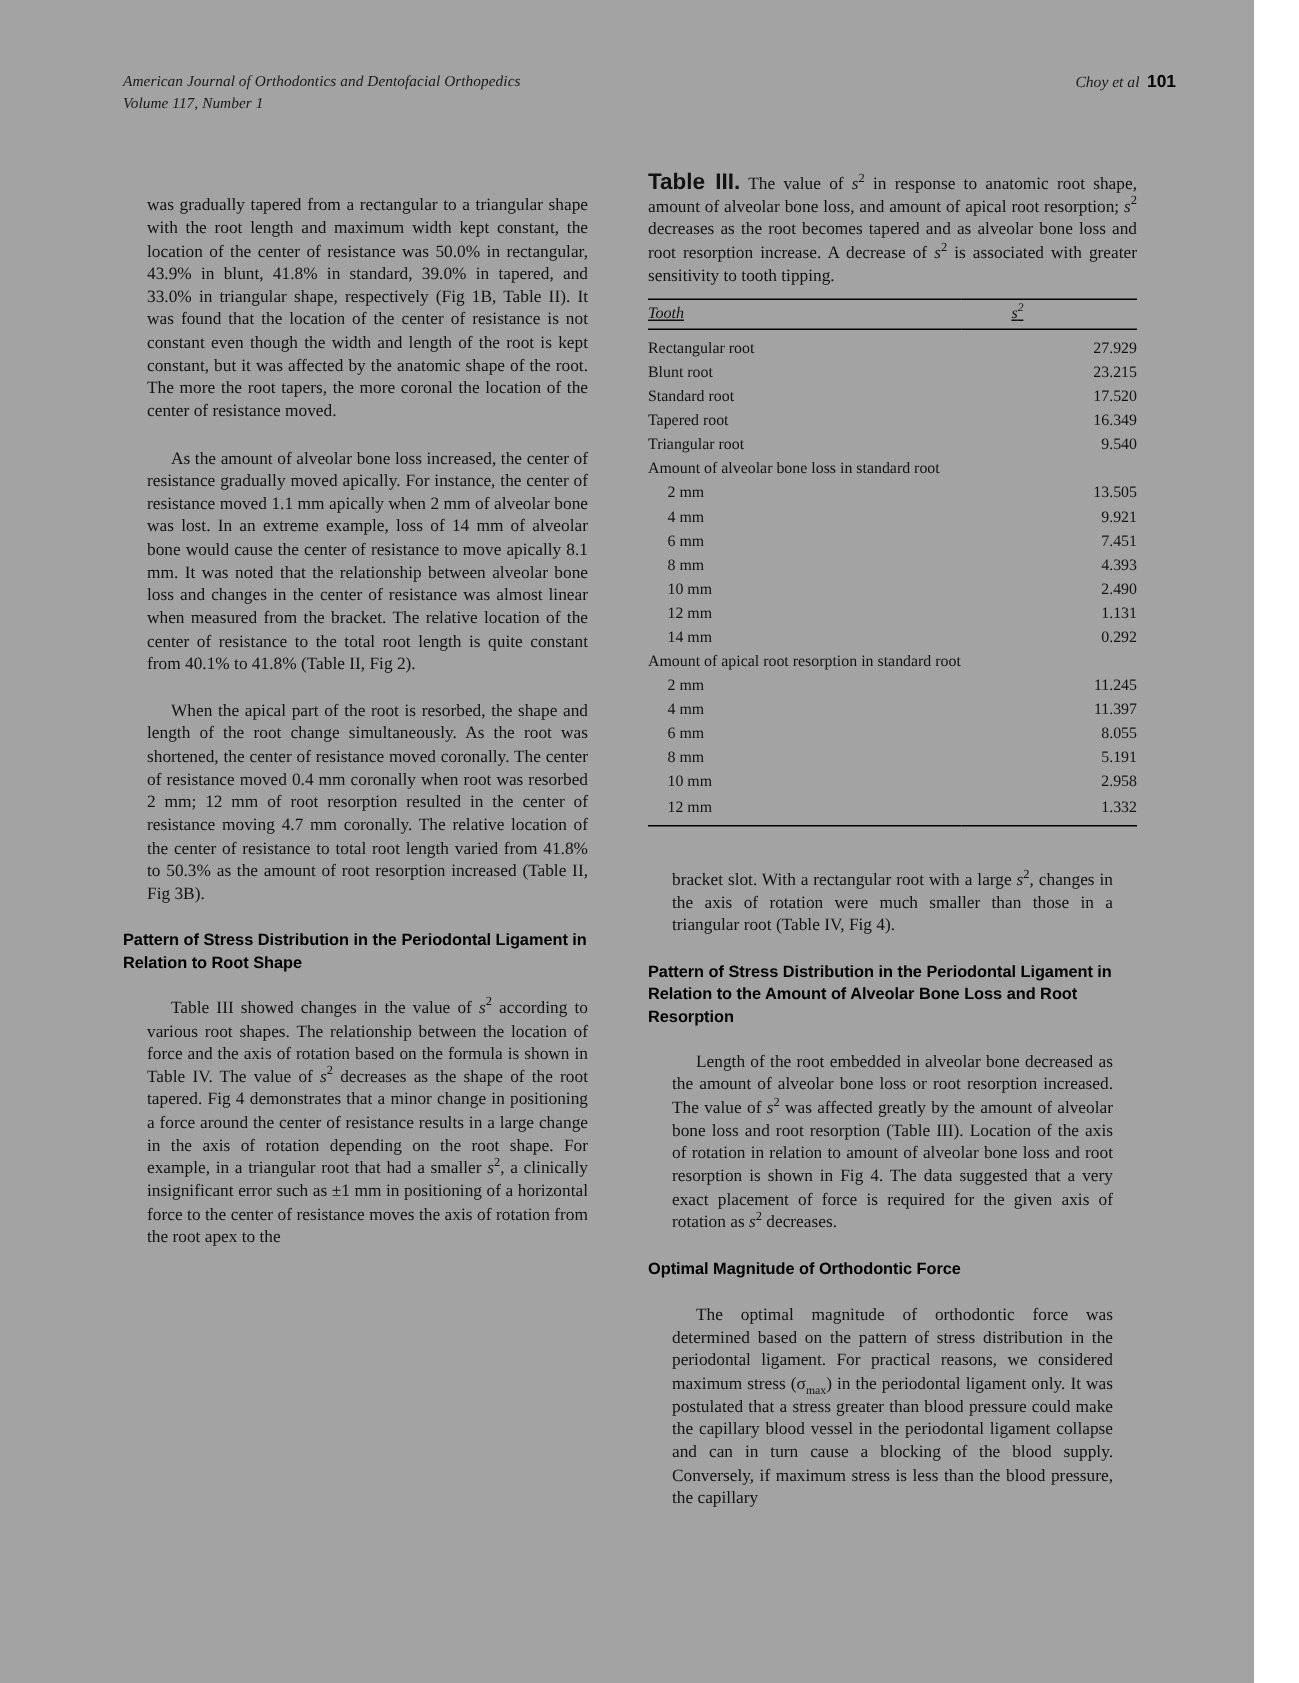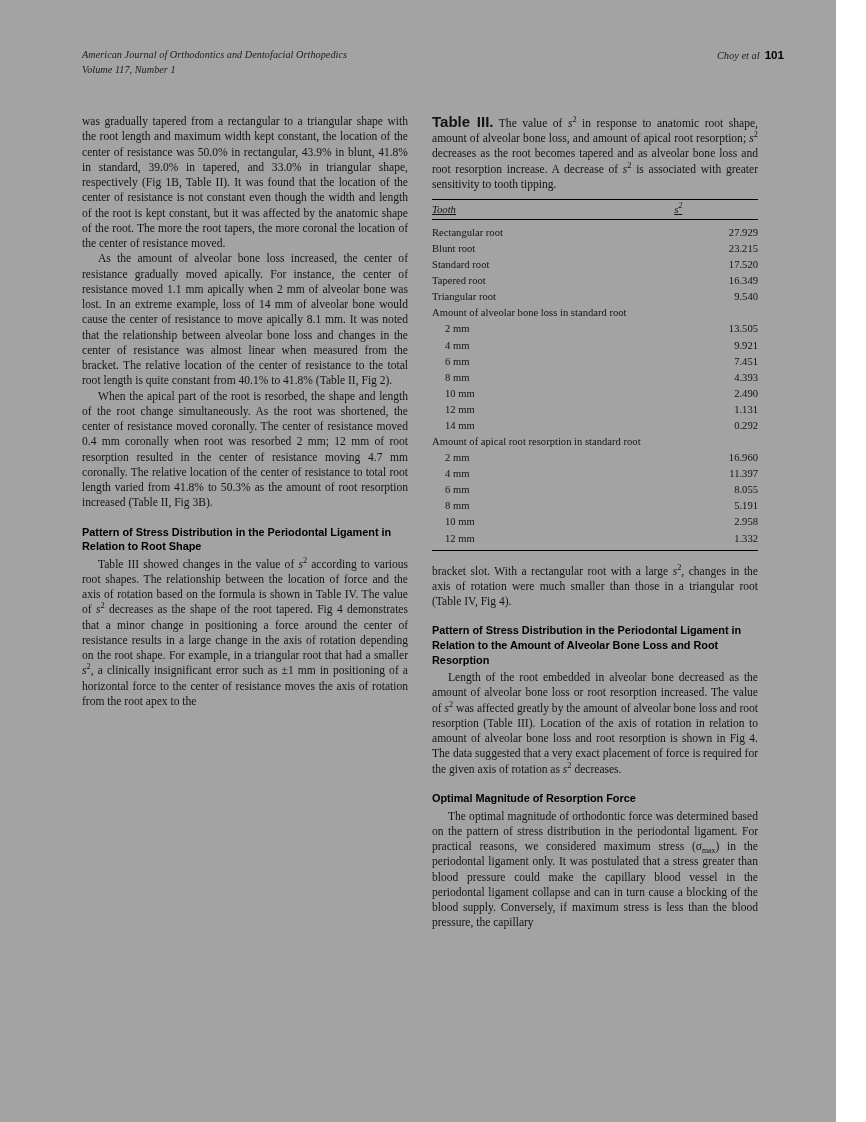--- a/index.html
+++ b/index.html
@@ -67,21 +67,21 @@
   
   .col {
     position: absolute;
     top: 114px;
     width: 326px;
   }
   .col-left  { left: 82px; }
   .col-right { left: 432px; }
 
   p.body {
-    margin: 0;
+    margin: 16px;
     font-family: "Liberation Serif", serif;
     font-size: 11.55px;
     line-height: 15.25px;
     text-align: justify;
     text-justify: inter-word;
     color: #121212;
     hyphens: none;
   }
   p.body.indent { text-indent: 16px; }
 
@@ -246,21 +246,21 @@
           <tr>
             <td class="label sub">14 mm</td>
             <td class="value">0.292</td>
           </tr>
           <tr>
             <td class="label">Amount of apical root resorption in standard root</td>
             <td class="value"></td>
           </tr>
           <tr>
             <td class="label sub">2 mm</td>
-            <td class="value">16.960</td>
+            <td class="value">11.245</td>
           </tr>
           <tr>
             <td class="label sub">4 mm</td>
             <td class="value">11.397</td>
           </tr>
           <tr>
             <td class="label sub">6 mm</td>
             <td class="value">8.055</td>
           </tr>
           <tr>
@@ -279,18 +279,18 @@
     </table>
 
     <div class="spacer-sm"></div>
 
     <p class="body"><span>bracket slot. With a rectangular root with a large </span><span class="ital">s</span><span class="sup">2</span><span>, changes in the axis of rotation were much smaller than those in a triangular root (Table IV, Fig 4).</span></p>
 
     <h3 class="section">Pattern of Stress Distribution in the Periodontal Ligament in Relation to the Amount of Alveolar Bone Loss and Root Resorption</h3>
 
     <p class="body indent"><span>Length of the root embedded in alveolar bone decreased as the amount of alveolar bone loss or root resorption increased. The value of </span><span class="ital">s</span><span class="sup">2</span><span> was affected greatly by the amount of alveolar bone loss and root resorption (Table III). Location of the axis of rotation in relation to amount of alveolar bone loss and root resorption is shown in Fig 4. The data suggested that a very exact placement of force is required for the given axis of rotation as </span><span class="ital">s</span><span class="sup">2</span><span> decreases.</span></p>
 
-    <h3 class="section">Optimal Magnitude of Resorption Force</h3>
+    <h3 class="section">Optimal Magnitude of Orthodontic Force</h3>
 
     <p class="body indent"><span>The optimal magnitude of orthodontic force was determined based on the pattern of stress distribution in the periodontal ligament. For practical reasons, we considered maximum stress (σ</span><span class="sub-small">max</span><span>) in the periodontal ligament only. It was postulated that a stress greater than blood pressure could make the capillary blood vessel in the periodontal ligament collapse and can in turn cause a blocking of the blood supply. Conversely, if maximum stress is less than the blood pressure, the capillary</span></p>
   </div>
 
 </div>
 
 </body></html>

